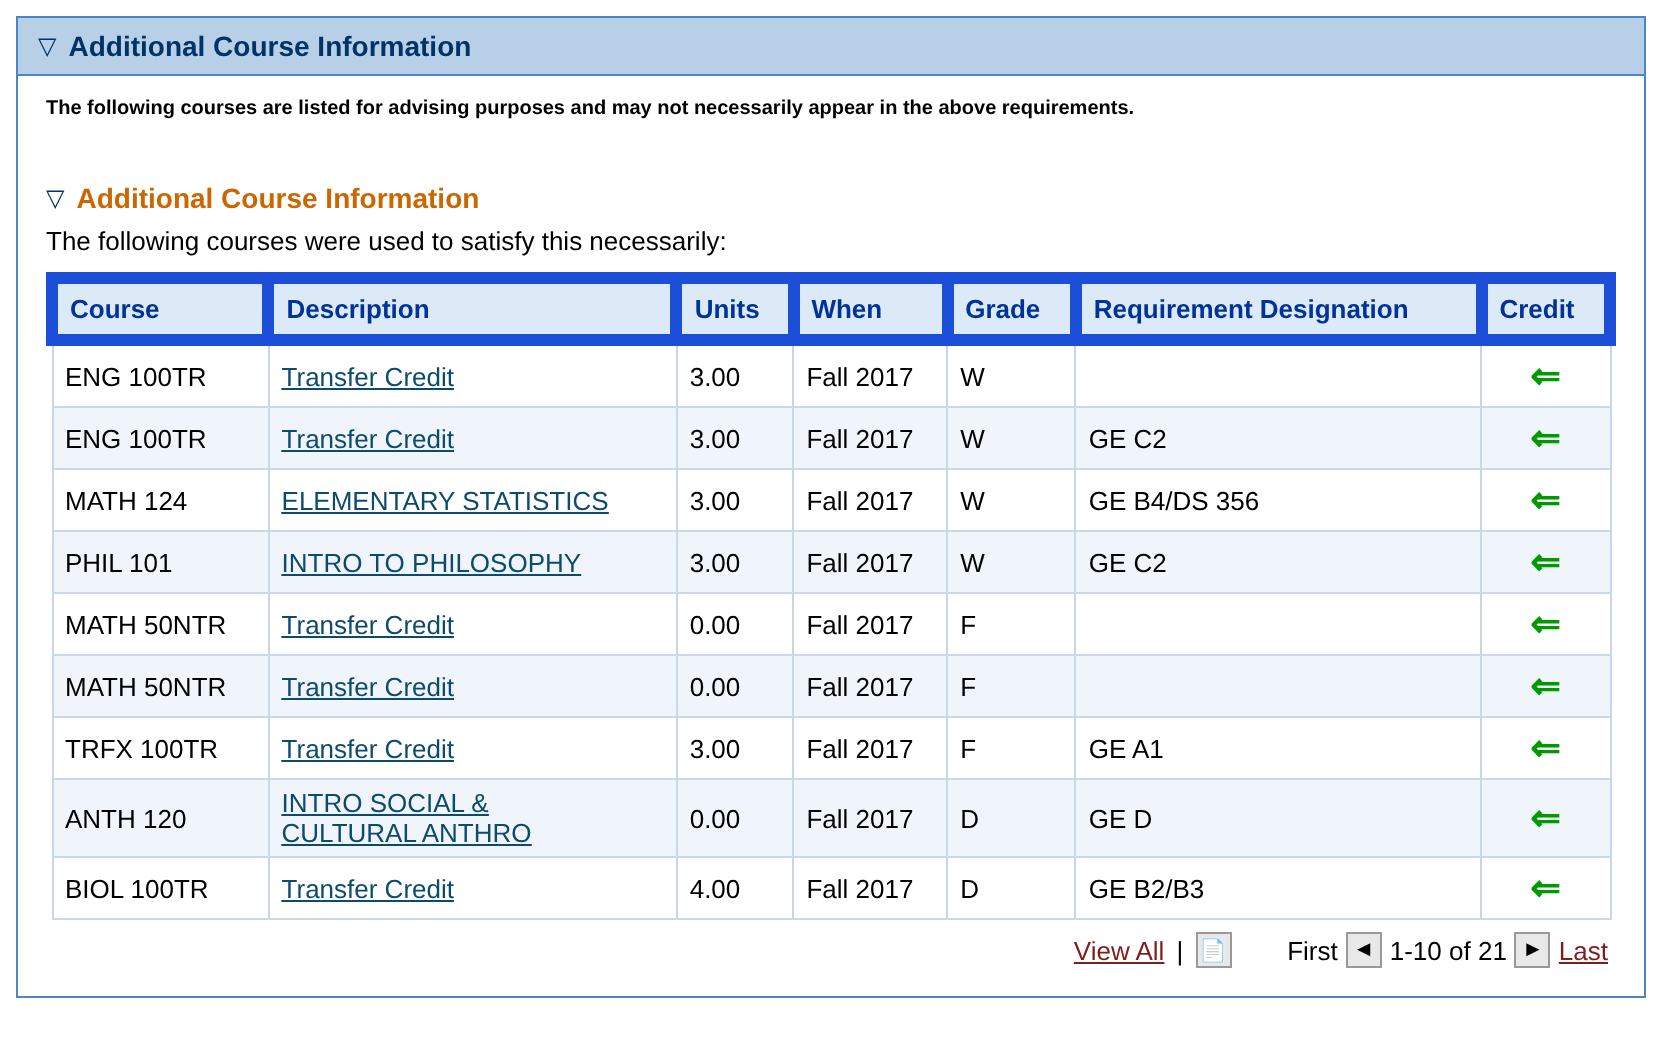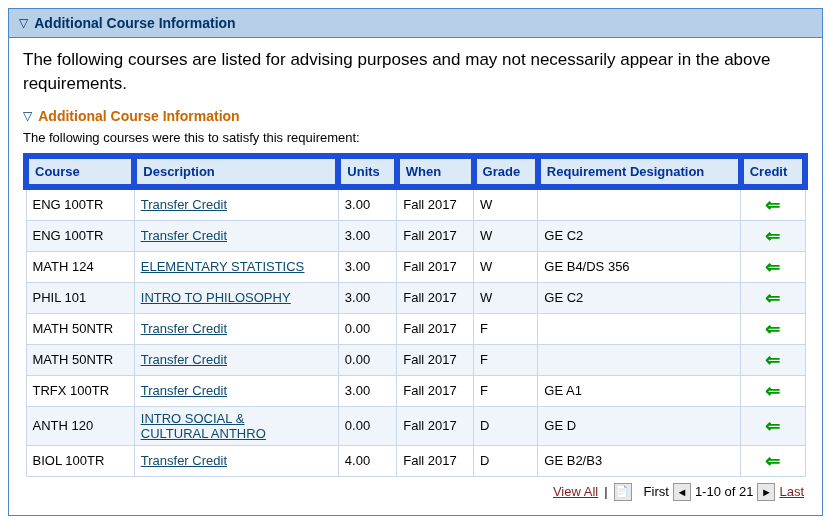--- a/index.html
+++ b/index.html
@@ -28,24 +28,24 @@
       color: #003366;
     }
     .triangle-icon {
       color: #003366;
       font-size: 12px;
     }
     .body-content {
       padding: 10px 14px;
     }
     .advisory-text {
-      font-weight: normal;
-      font-size: 17px;
-      color: #000;
-      margin-bottom: 12px;
+      font-weight: bold;
+      font-size: 10px;
+      color: #000;
+      margin-bottom: 29px;
       line-height: 1.4;
     }
     .sub-section-header {
       display: flex;
       align-items: center;
       gap: 6px;
       margin-bottom: 6px;
     }
     .sub-section-title {
       color: #cc6600;
@@ -134,21 +134,21 @@
 
   <div class="body-content">
 
     <div class="advisory-text">The following courses are listed for advising purposes and may not necessarily appear in the above requirements.</div>
 
     <div class="sub-section-header">
       <span class="triangle-icon">▽</span>
       <span class="sub-section-title">Additional Course Information</span>
     </div>
 
-    <div class="sub-section-desc">The following courses were this to satisfy this requirement:</div>
+    <div class="sub-section-desc">The following courses were used to satisfy this necessarily:</div>
 
     <table>
       <thead>
         <tr>
           <th>Course</th>
           <th>Description</th>
           <th>Units</th>
           <th>When</th>
           <th>Grade</th>
           <th>Requirement Designation</th>
@@ -237,20 +237,20 @@
             <td>GE B2/B3</td>
             <td style="text-align: center;"><span class="green-arrow" style="color: rgb(0, 153, 0); font-weight: bold; font-size: 18px;">⇐</span></td>
           </tr>
         </tbody>
     </table>
 
     <div class="pagination-row">
       <span class="pagination-link">View All</span>
       <span style="margin: 0 2px;">|</span>
       <span class="page-icon-btn">📄</span>
-      <span style="margin-left: 8px;" class="pagination-text">First</span>
+      <span style="margin-left: 24px;" class="pagination-text">First</span>
       <span class="page-icon-btn">◄</span>
       <span class="pagination-text">1-10 of 21</span>
       <span class="page-icon-btn">►</span>
       <span class="pagination-link">Last</span>
     </div>
   </div>
 </div>
 
 </body></html>

